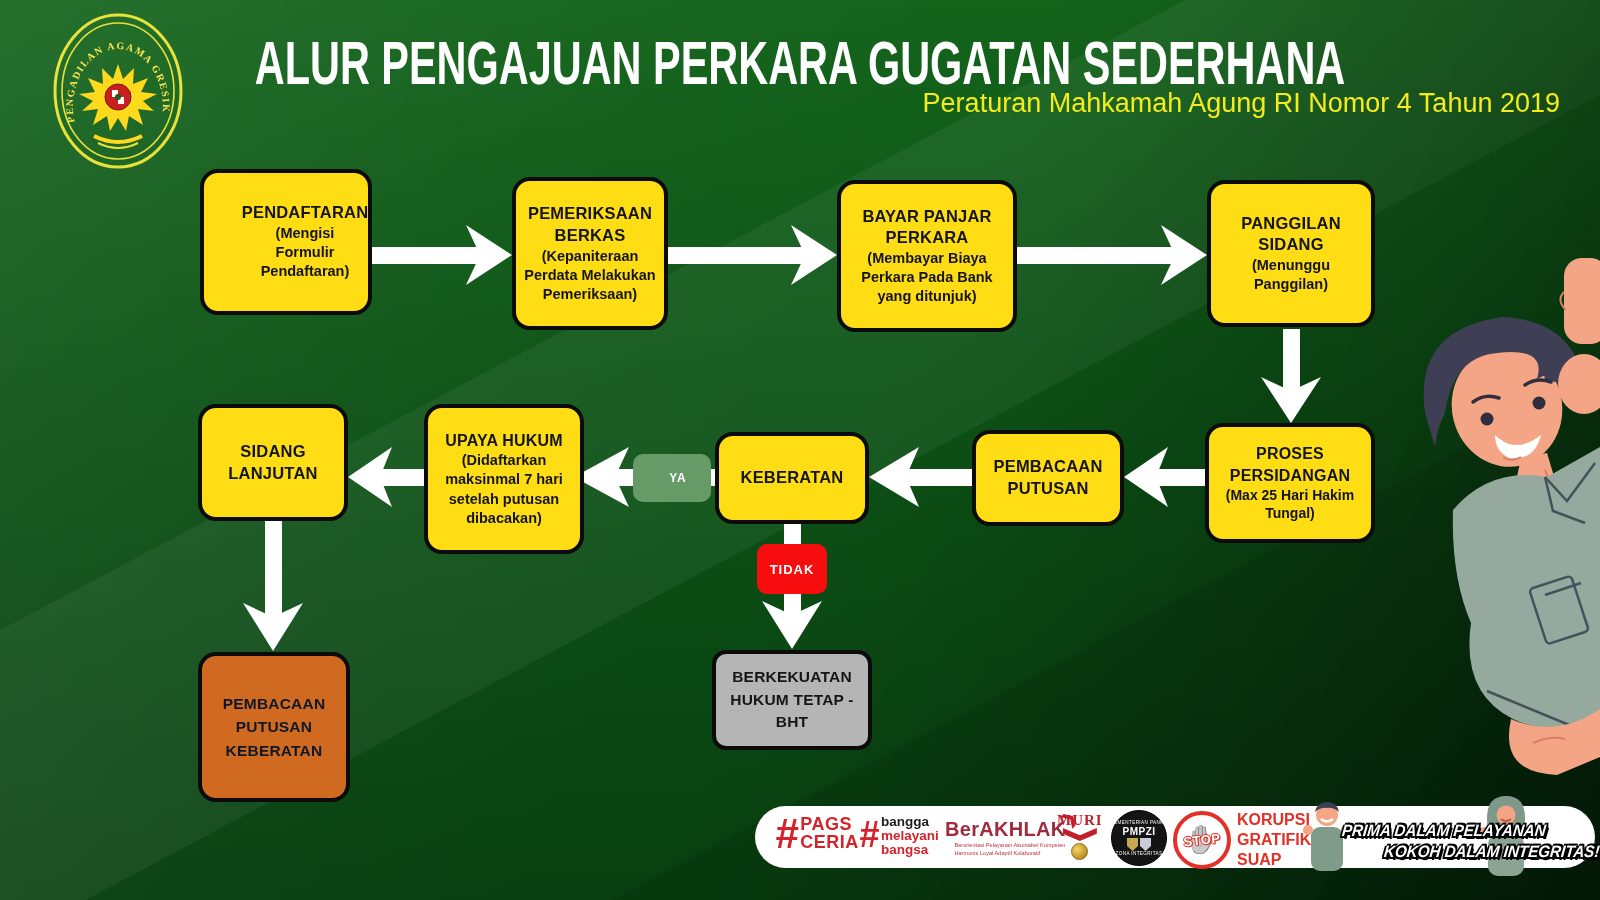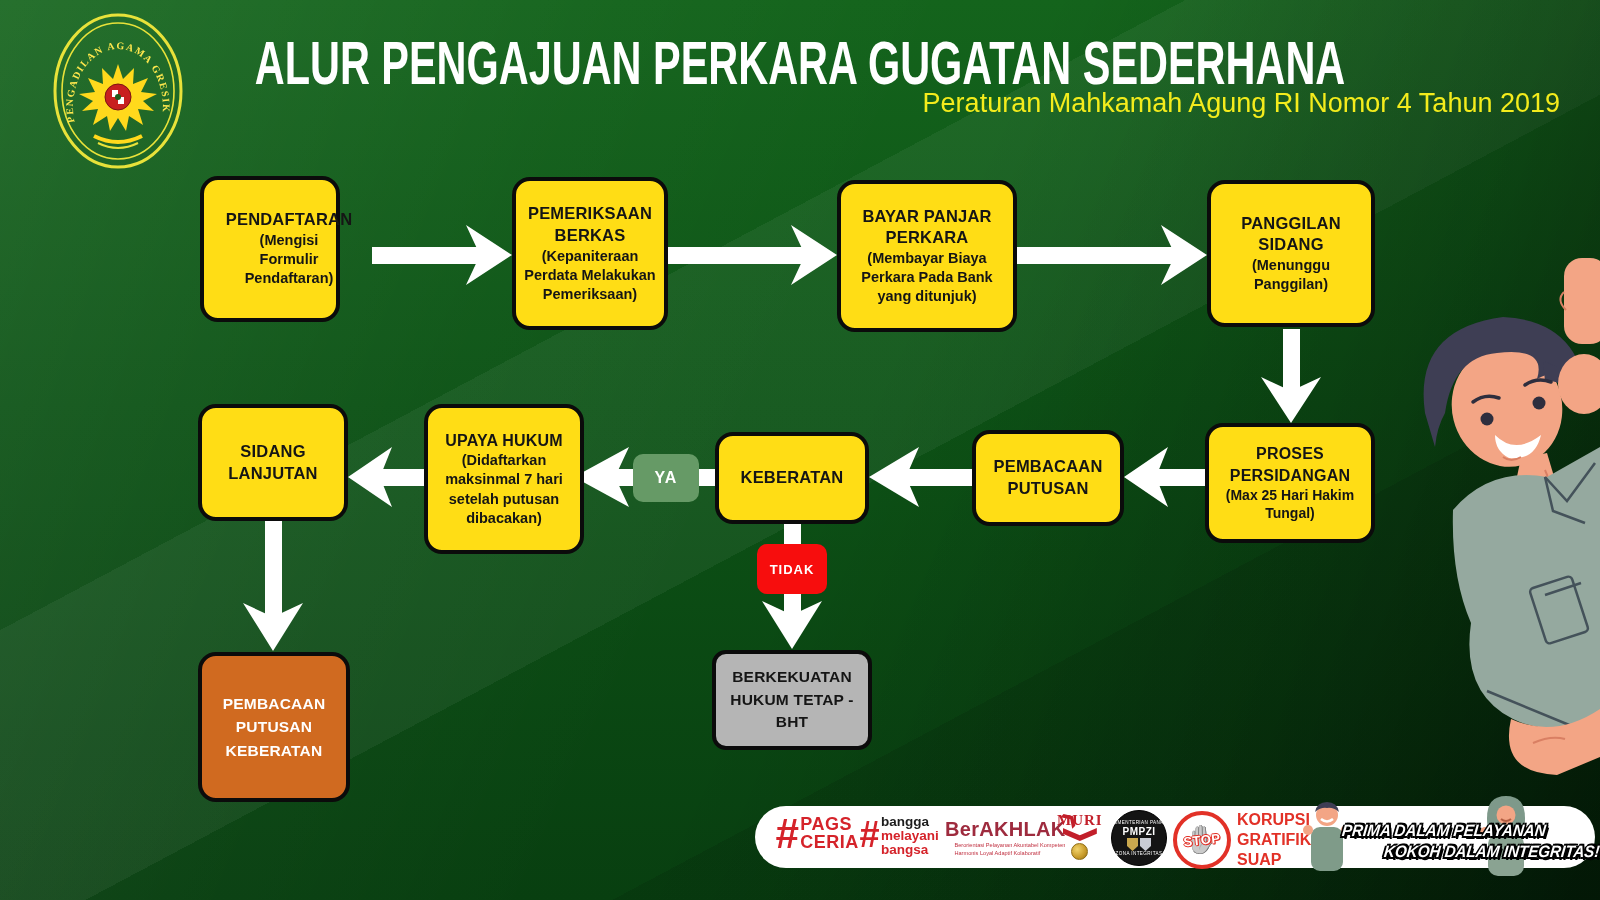--- a/index.html
+++ b/index.html
@@ -16,39 +16,39 @@
   .title{position:absolute;left:0;top:30px;width:1600px;text-align:center;color:#fff;
     font-weight:bold;font-size:56px;letter-spacing:0px;transform:scaleX(0.74) scaleY(1.08);}
   .subtitle{position:absolute;left:0;top:88px;width:1560px;text-align:right;color:#f4ec1c;
     font-weight:normal;font-size:27px;}
   
   .node{position:absolute;background:#FFDD15;border:4px solid #0b0b0b;border-radius:18px;
     display:flex;flex-direction:column;align-items:center;justify-content:center;
     text-align:center;color:#151515;padding:6px 8px;box-sizing:border-box;z-index:3;}
   .node .t{font-weight:bold;font-size:16.5px;line-height:1.32;letter-spacing:.2px;}
   .node .s{font-weight:bold;font-size:14.5px;line-height:1.32;}
-  #n0{left:200px;top:176px;width:140px;height:146px;padding-left:46px;}
+  #n0{left:200px;top:169px;width:172px;height:146px;padding-left:46px;}
   #n1{left:512px;top:177px;width:156px;height:153px;}
   #n2{left:837px;top:180px;width:180px;height:152px;}
   #n3{left:1207px;top:180px;width:168px;height:147px;}
   #n4{left:1205px;top:423px;width:170px;height:120px;}
   #n4 .t{font-size:16px;} #n4 .s{font-size:14px;}
   #n5{left:972px;top:430px;width:152px;height:96px;}
   #n6{left:715px;top:432px;width:154px;height:92px;}
   #n7{left:424px;top:404px;width:160px;height:150px;}
   #n7 .t{font-size:16px;} #n7 .s{font-size:14.5px;}
   #n8{left:198px;top:404px;width:150px;height:117px;}
-  #n9{left:198px;top:652px;width:152px;height:150px;background:#d06a20;color:#ffffff;}
+  #n9{left:198px;top:652px;width:152px;height:150px;background:#d06a20;color:#0f172a;}
   #n9 .t{font-size:15.5px;line-height:1.5;}
   #n10{left:712px;top:650px;width:160px;height:100px;background:#b5b5b5;border-radius:14px;}
   #n10 .t{font-size:15.5px;line-height:1.45;}
   
   .badge{position:absolute;display:flex;align-items:center;justify-content:center;
     color:#fff;font-weight:bold;z-index:4;border-radius:10px;letter-spacing:1px;}
-  #ya{left:633px;top:454px;width:66px;height:48px;background:#669a66;font-size:16px;}
+  #ya{left:633px;top:454px;width:66px;height:48px;background:#669a66;font-size:12px;padding-left:12px;}
   #tidak{left:757px;top:544px;width:70px;height:50px;background:#f70d0d;font-size:13px;}
   
   .arr{position:absolute;z-index:2;}
   
   #pill{position:absolute;left:755px;top:806px;width:840px;height:62px;background:#fff;
     border-radius:32px;z-index:5;}
   .fitem{position:absolute;display:flex;align-items:center;}
   .hash{font-weight:bold;font-style:italic;color:#d5232a;line-height:.8;}
   .stackwords{display:flex;flex-direction:column;line-height:1.02;font-weight:bold;}
   #f-pags{left:20px;top:9px;}

